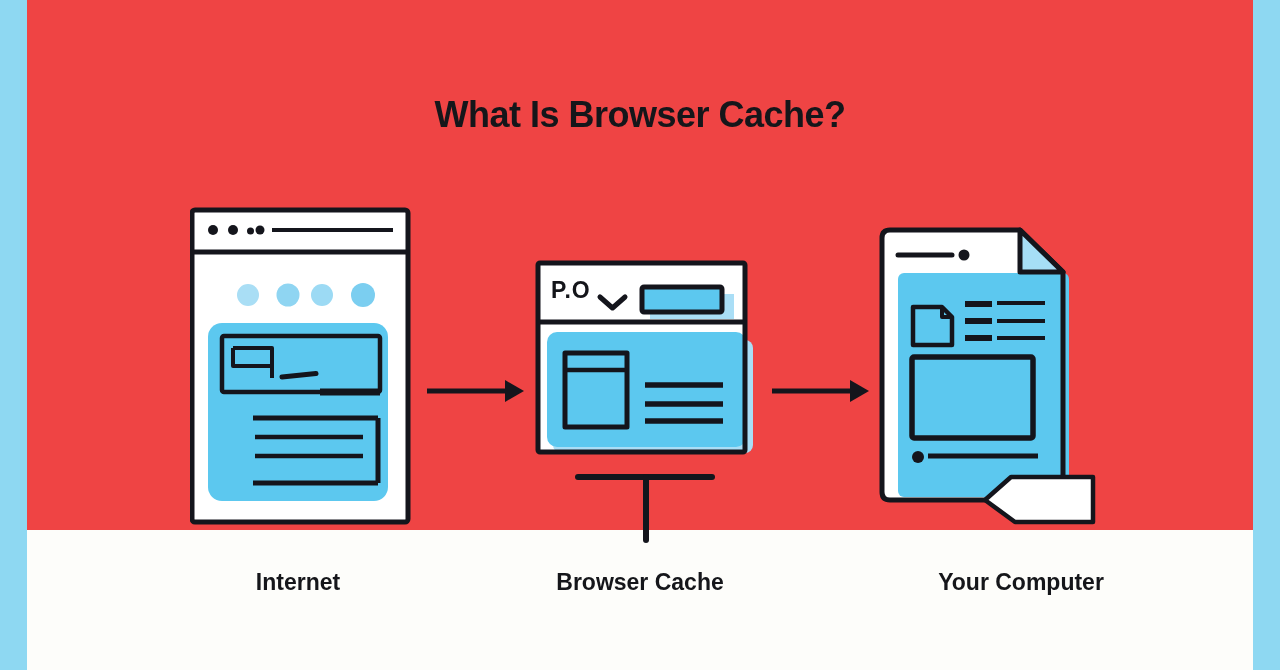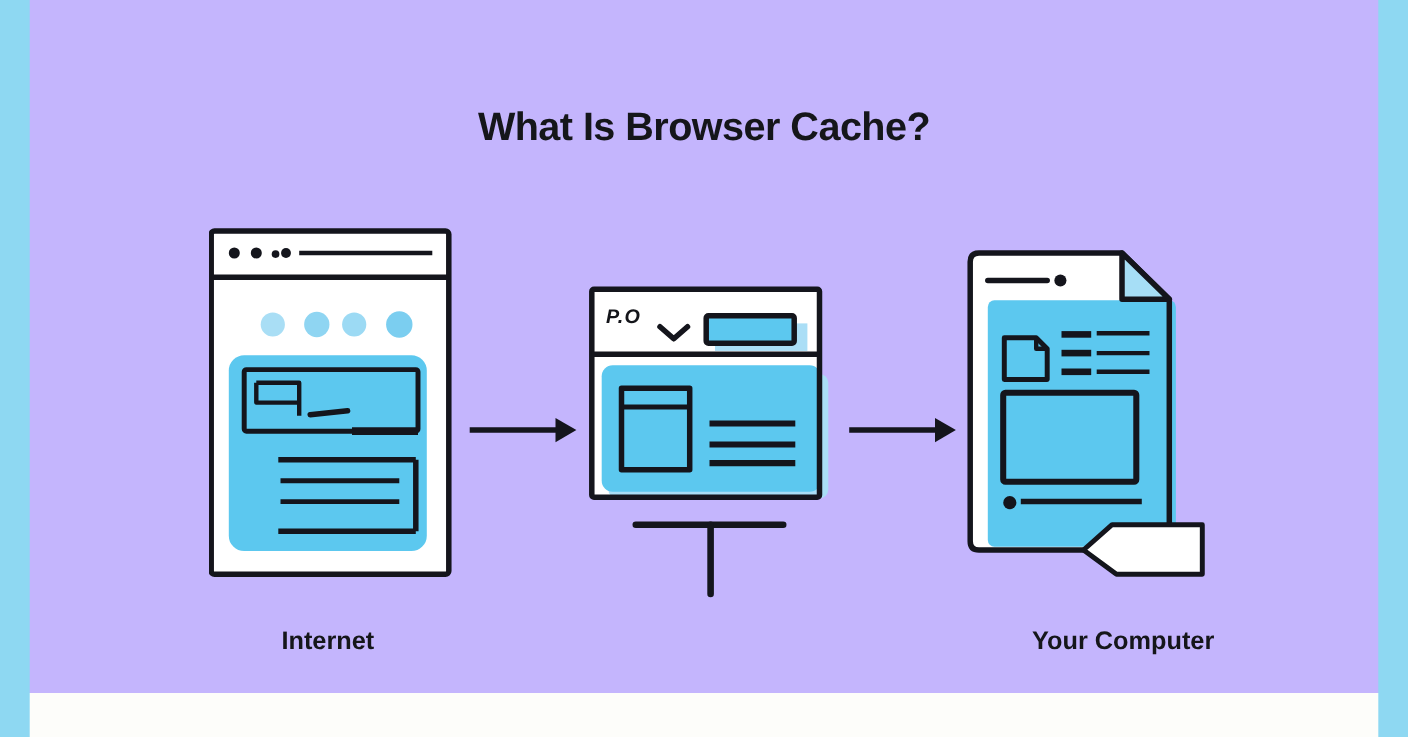--- a/index.html
+++ b/index.html
@@ -5,22 +5,22 @@
   * { margin: 0; padding: 0; box-sizing: border-box; }
   html, body { width: 1280px; height: 670px; }
   body {
     font-family: "Liberation Sans", "DejaVu Sans", sans-serif;
     background: #fdfdfa;
     overflow: hidden;
   }
   .stage {
     position: relative;
     width: 1280px;
-    height: 630px;
-    background: #c4b5fd;
+    height: 530px;
+    background: #ef4444;
   }
   .accent-bar {
     position: absolute;
     top: 0;
     width: 27px;
     height: 670px;
     background: #8ed8f2;
   }
   .accent-bar.left { left: 0; }
   .accent-bar.right { right: 0; }
@@ -39,26 +39,25 @@
   .illu-internet { left: 190px; top: 206px; }
   .illu-cache { left: 535px; top: 260px; }
   .illu-computer { left: 870px; top: 222px; }
   .arrow { position: absolute; top: 378px; }
   .arrow-1 { left: 420px; }
   .arrow-2 { left: 765px; }
   .cache-toolbar-text {
     position: absolute;
     left: 551px;
     top: 279px;
-    font-size: 18px;
+    font-size: 23px;
     font-weight: 800;
     letter-spacing: 1px;
     color: #14151a;
     line-height: 1;
-    font-style: italic;
   }
   .node-label {
     position: absolute;
     top: 569px;
     transform: translateX(-50%);
     font-size: 23px;
     font-weight: 700;
     color: #15161a;
     white-space: nowrap;
     text-align: center;
@@ -152,15 +151,16 @@
       <line x1="95" y1="116" x2="122" y2="116" stroke-width="6"></line>
       <line x1="127" y1="116" x2="175" y2="116" stroke-width="4"></line>
       <rect x="42" y="135" width="121" height="81" rx="2" stroke-width="5.5"></rect>
       <circle cx="48" cy="235" r="6" fill="#14151c" stroke="none"></circle>
       <line x1="58" y1="234" x2="168" y2="234" stroke-width="5"></line>
       <polygon points="141,255 223,255 223,300 145,300 115,278" fill="#ffffff" stroke-width="4.5"></polygon>
     </g>
   </svg>
 
   <div class="node-label l1">Internet</div>
+  <div class="node-label l2">Browser Cache</div>
   <div class="node-label l3">Your Computer</div>
 
 </div>
 
 </body></html>

